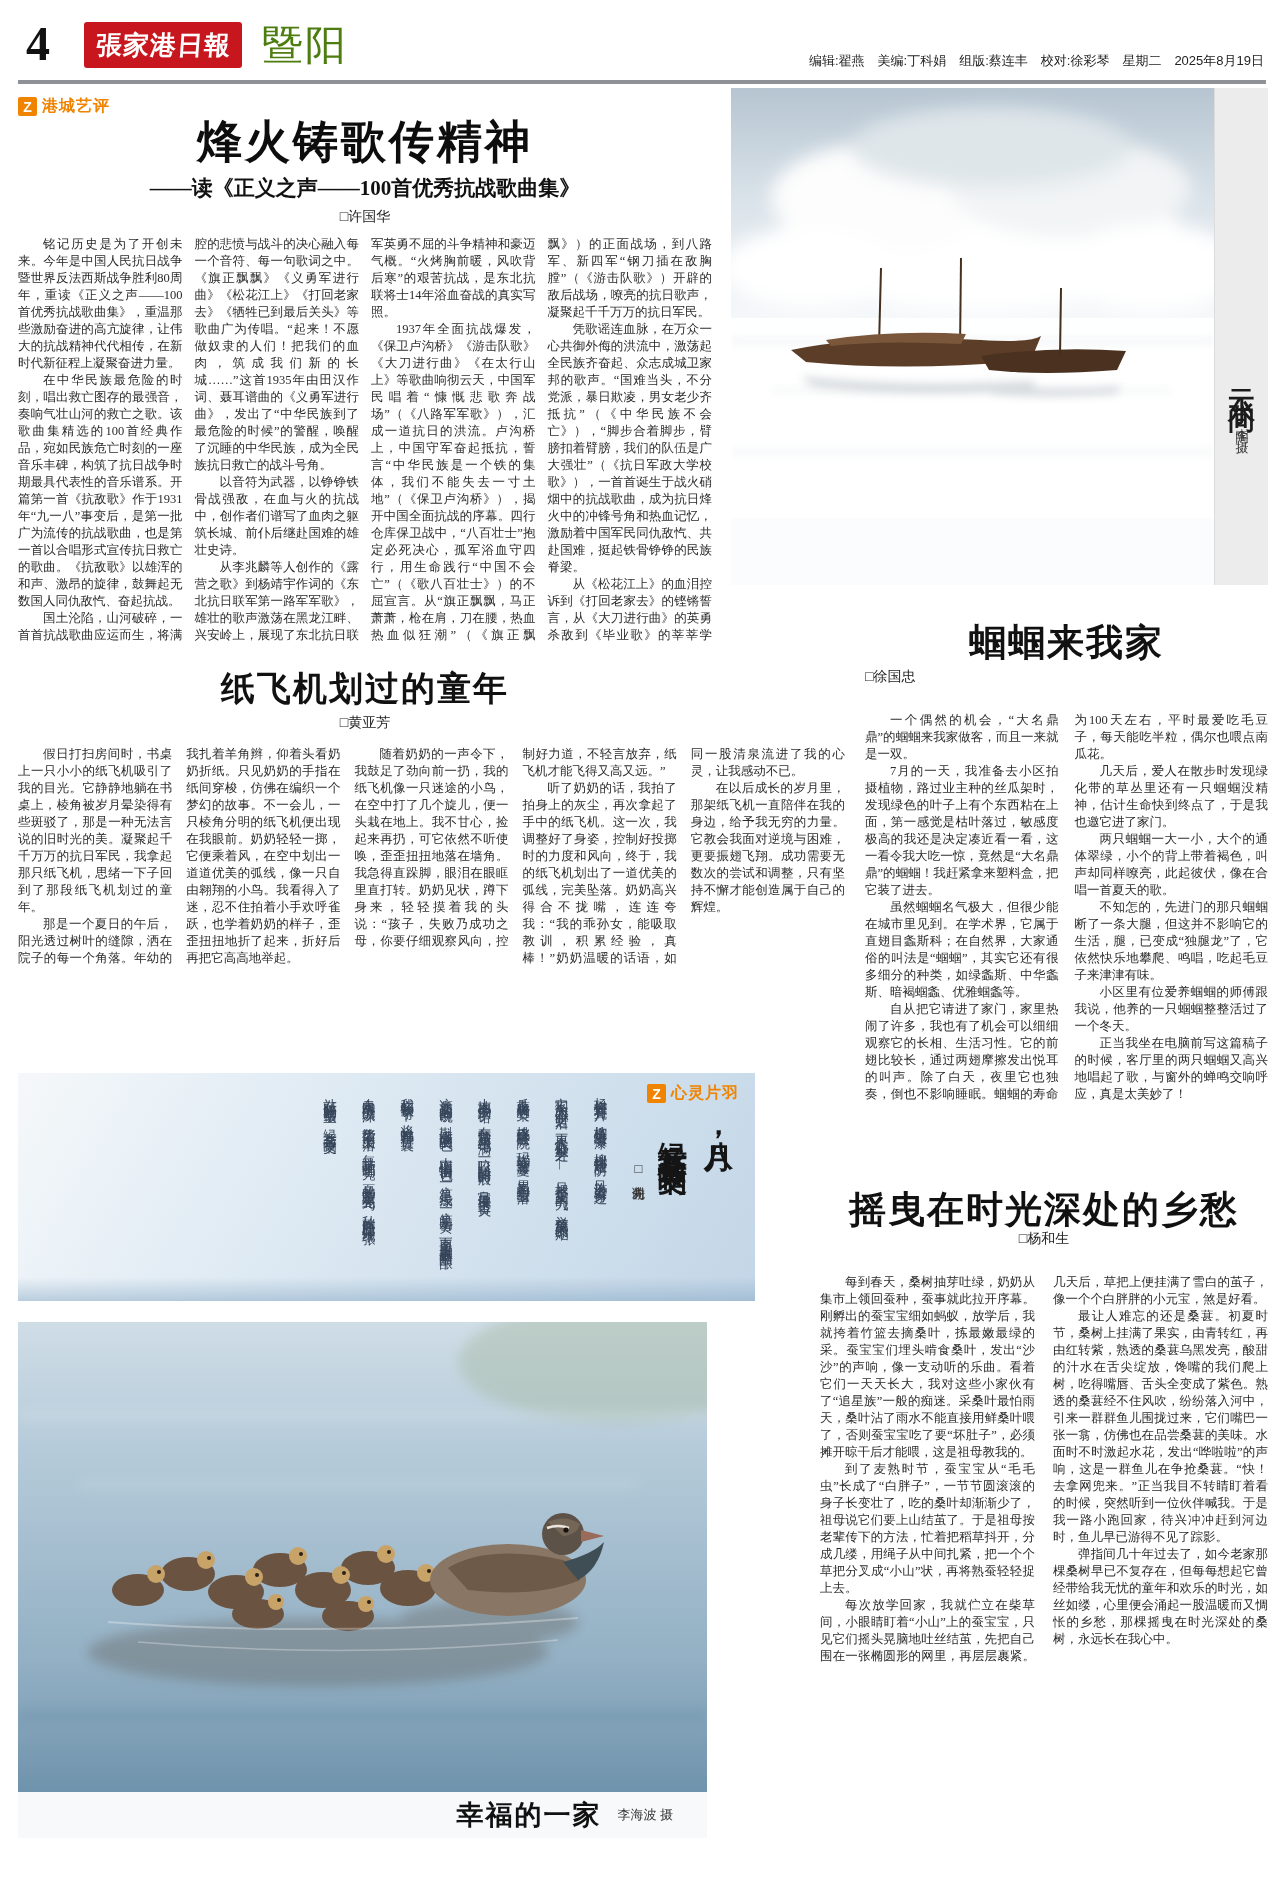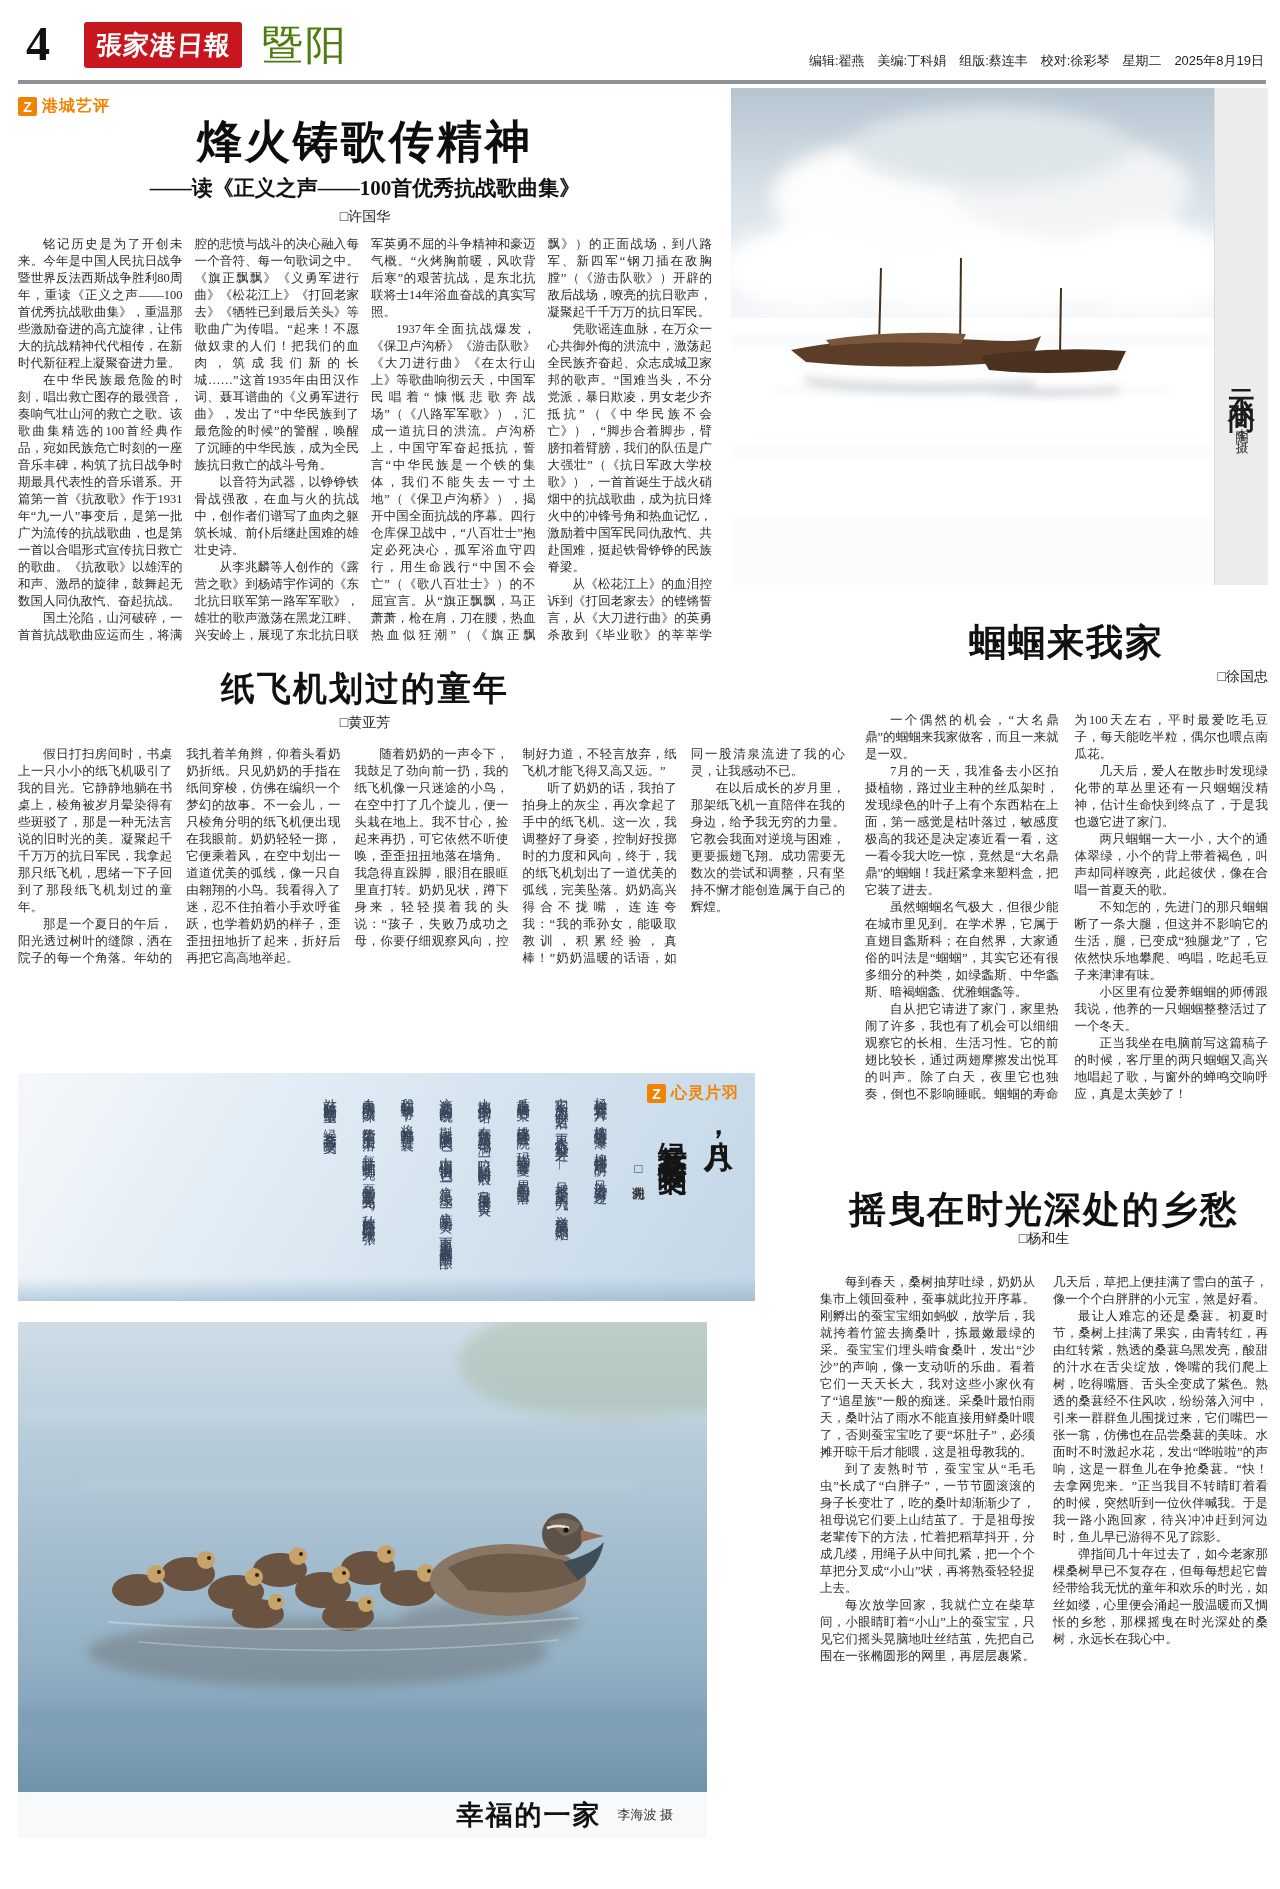--- a/index.html
+++ b/index.html
@@ -55,21 +55,21 @@
 
   
   .photo-cloud { position:absolute; left:731px; top:88px; width:537px; height:497px; display:flex; }
   .photo-cloud svg { display:block; }
   .cloud-strip { width:54px; background:#ececec; border-left:1px solid #dcdcdc; display:flex; flex-direction:column; align-items:center; padding-top:280px; }
   .cloud-strip .t { writing-mode:vertical-rl; font-size:27px; font-weight:bold; color:#1b1b1b; letter-spacing:8px; }
   .cloud-strip .c { writing-mode:vertical-rl; font-size:13px; color:#333; margin-top:26px; letter-spacing:3px; }
 
   
   .a3-title { position:absolute; left:865px; top:618px; width:403px; text-align:center; font-size:37px; font-weight:bold; color:#111; letter-spacing:2px; }
-  .a3-author { position:absolute; left:865px; top:668px; width:403px; text-align:right; font-size:14px; color:#222; }
+  .a3-author { position:absolute; left:865px; top:668px; width:403px; text-align:left; font-size:14px; color:#222; }
   .a3-body { position:absolute; left:865px; top:712px; width:403px; height:442px; column-count:2; column-gap:16px; }
 
   
   .a4-title { position:absolute; left:820px; top:1178px; width:448px; text-align:center; font-size:37px; font-weight:bold; color:#111; letter-spacing:2px;margin-top:7px; }
   .a4-author { position:absolute; left:820px; top:1230px; width:448px; text-align:center; font-size:14px; color:#222; }
   .a4-body { position:absolute; left:820px; top:1274px; width:448px; height:608px; column-count:2; column-gap:18px; }
 </style>
 </head>
 <body>
 

